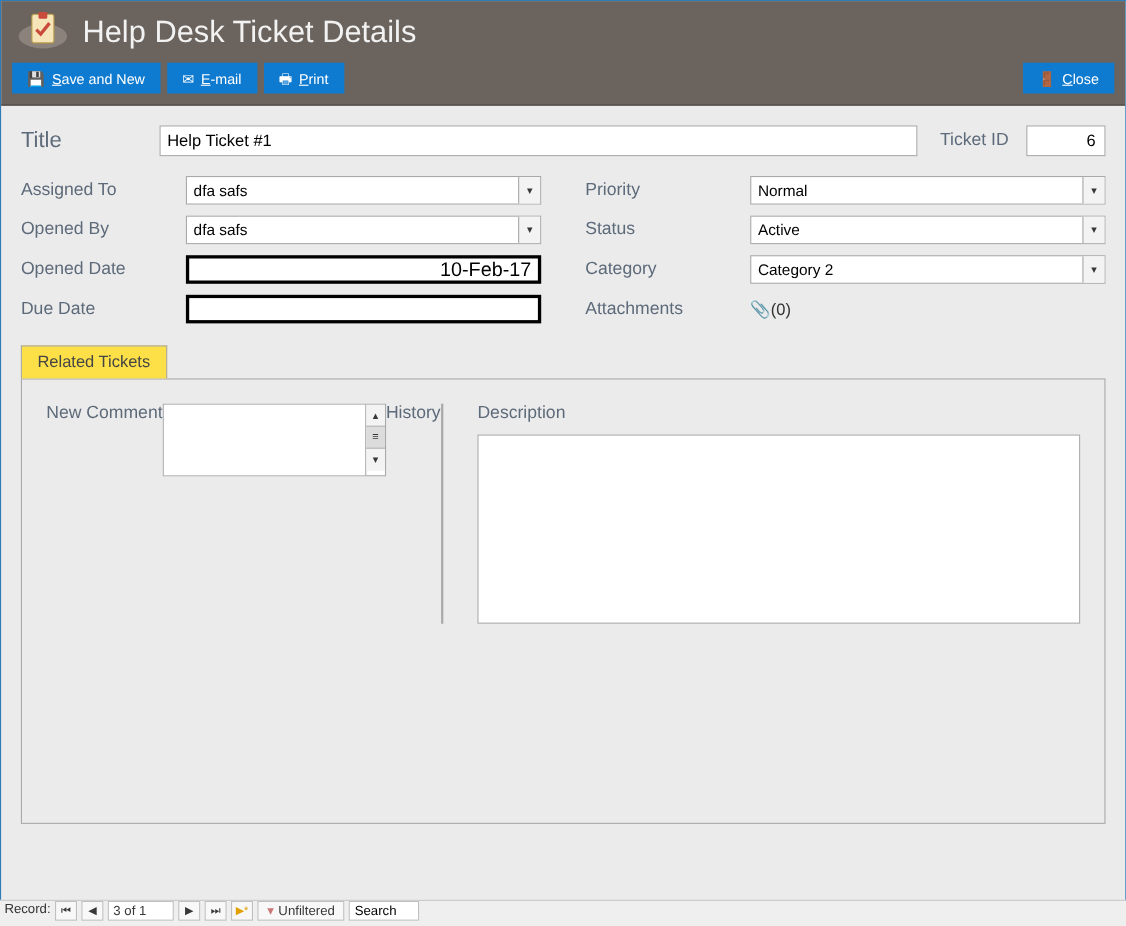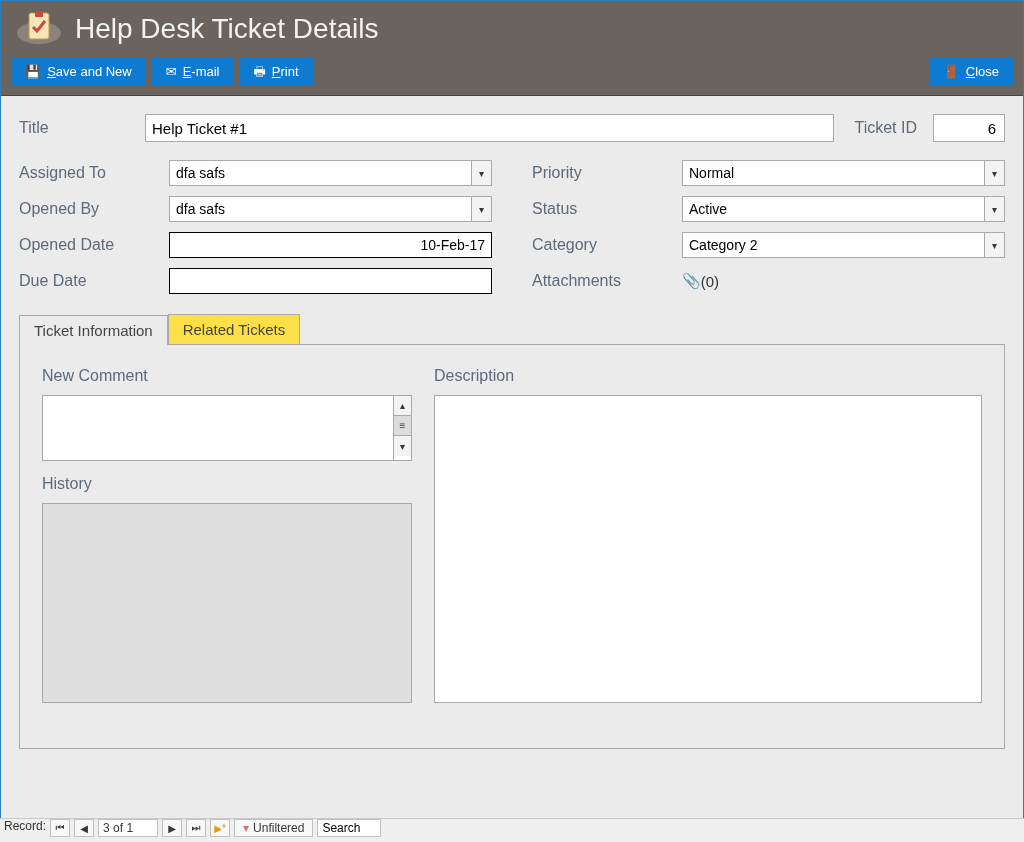--- a/index.html
+++ b/index.html
@@ -46,21 +46,21 @@
     height: 28px;
   }
   .btn .ico { font-size: 13px; line-height:1; }
   .btn .u { text-decoration: underline; }
 
   
   .form-area {
     padding: 18px 18px 12px 18px;
   }
   .top-row { display:flex; align-items:center; gap:16px; margin-bottom:16px; }
-  .top-row .label { color:#5d6a7a; font-size:16px; width:110px;}
+  .top-row .label { color:#5d6a7a; font-size:20px; width:110px;}
   .title-input {
     flex:1; height:28px; border:1px solid #a9a9a9; background:#fff; padding:2px 6px; font-size:15px;
   }
   .ticket-id-label { font-size:16px; color:#5d6a7a; margin-left:4px;}
   .ticket-id-box { width:72px; height:28px; border:1px solid #a9a9a9; background:#fff; text-align:right; padding:2px 8px; font-size:15px;}
 
   .two-col { display:flex; gap:40px; }
   .col { flex:1; }
   .form-row { display:flex; align-items:center; margin-bottom:6px; height:30px;}
   .form-row label { width:150px; color:#5d6a7a; font-size:16px;}
@@ -68,41 +68,41 @@
   .combo {
     display:flex; height:26px; border:1px solid #a9a9a9; background:#fff;
   }
   .combo input { flex:1; border:none; padding:2px 6px; font-size:14px; background:transparent; }
   .combo .dd {
     width:20px; border-left:1px solid #a9a9a9;
     display:flex; align-items:center; justify-content:center;
     background:#f3f3f3; font-size:10px; cursor:pointer;
   }
   .textbox {
-    width:100%; height:26px; border:1px solid #000000; background:#fff; padding:2px 6px; font-size:14px; text-align:right;
+    width:100%; height:26px; border:3px solid #000000; background:#fff; padding:2px 6px; font-size:18px; text-align:right;
   }
   .textbox.left { text-align:left; }
   .attach { display:flex; align-items:center; font-size:15px; color:#333;}
 
   
   .tabs-wrap { padding: 0 18px 18px; }
   .tab-headers { display:flex; }
   .tab {
     border:1px solid #a9a9a9; border-bottom:none;
     padding:6px 14px; font-size:15px; color:#444;
     background:#fde047; cursor:pointer;
     margin-right:0;
   }
   .tab.active { background:#ebebeb; position:relative; top:1px; }
   .tab-panel {
     border:1px solid #a9a9a9; background:#ebebeb;
     padding:22px; min-height:405px;
   }
   .panel-cols { display:flex; gap:22px; height:100%; }
-  .panel-left { width:370px; display:flex; flex-direction:column; }
+  .panel-left { width:370px; display:flex; }
   .panel-right { flex:1; display:flex; flex-direction:column; }
   .section-label { color:#5d6a7a; font-size:16px; margin-bottom:10px; }
 
   .commentbox-wrap { display:flex; border:1px solid #a9a9a9; background:#fff; height:66px; margin-bottom:14px;}
   .commentbox-wrap textarea { flex:1; border:none; resize:none; padding:2px 4px; font-family:inherit; font-size:13px;}
   .mini-scroll { width:18px; border-left:1px solid #a9a9a9; display:flex; flex-direction:column; }
   .mini-scroll div { flex:0 0 20px; display:flex; align-items:center; justify-content:center; font-size:10px; border-bottom:1px solid #a9a9a9; background:#f3f3f3; cursor:pointer;}
   .mini-scroll div:last-child{border-bottom:none;}
   .mini-scroll .handle { background:#dcdcdc;}
 
@@ -236,21 +236,20 @@
           <span style="font-weight:bold;">📎</span>
             <span>(0)</span>
         </div>
       </div>
     </div>
   </div>
 </div>
 
 <div class="tabs-wrap">
   <div class="tab-headers">
-    <div class="tab active">Ticket Information</div>
     <div class="tab">Related Tickets</div>
   </div>
   <div class="tab-panel">
     <div class="panel-cols">
       <div class="panel-left">
         <div class="section-label">New Comment</div>
         <div class="commentbox-wrap">
           <textarea style=""></textarea>
           <div class="mini-scroll">
             <div>▴</div>

